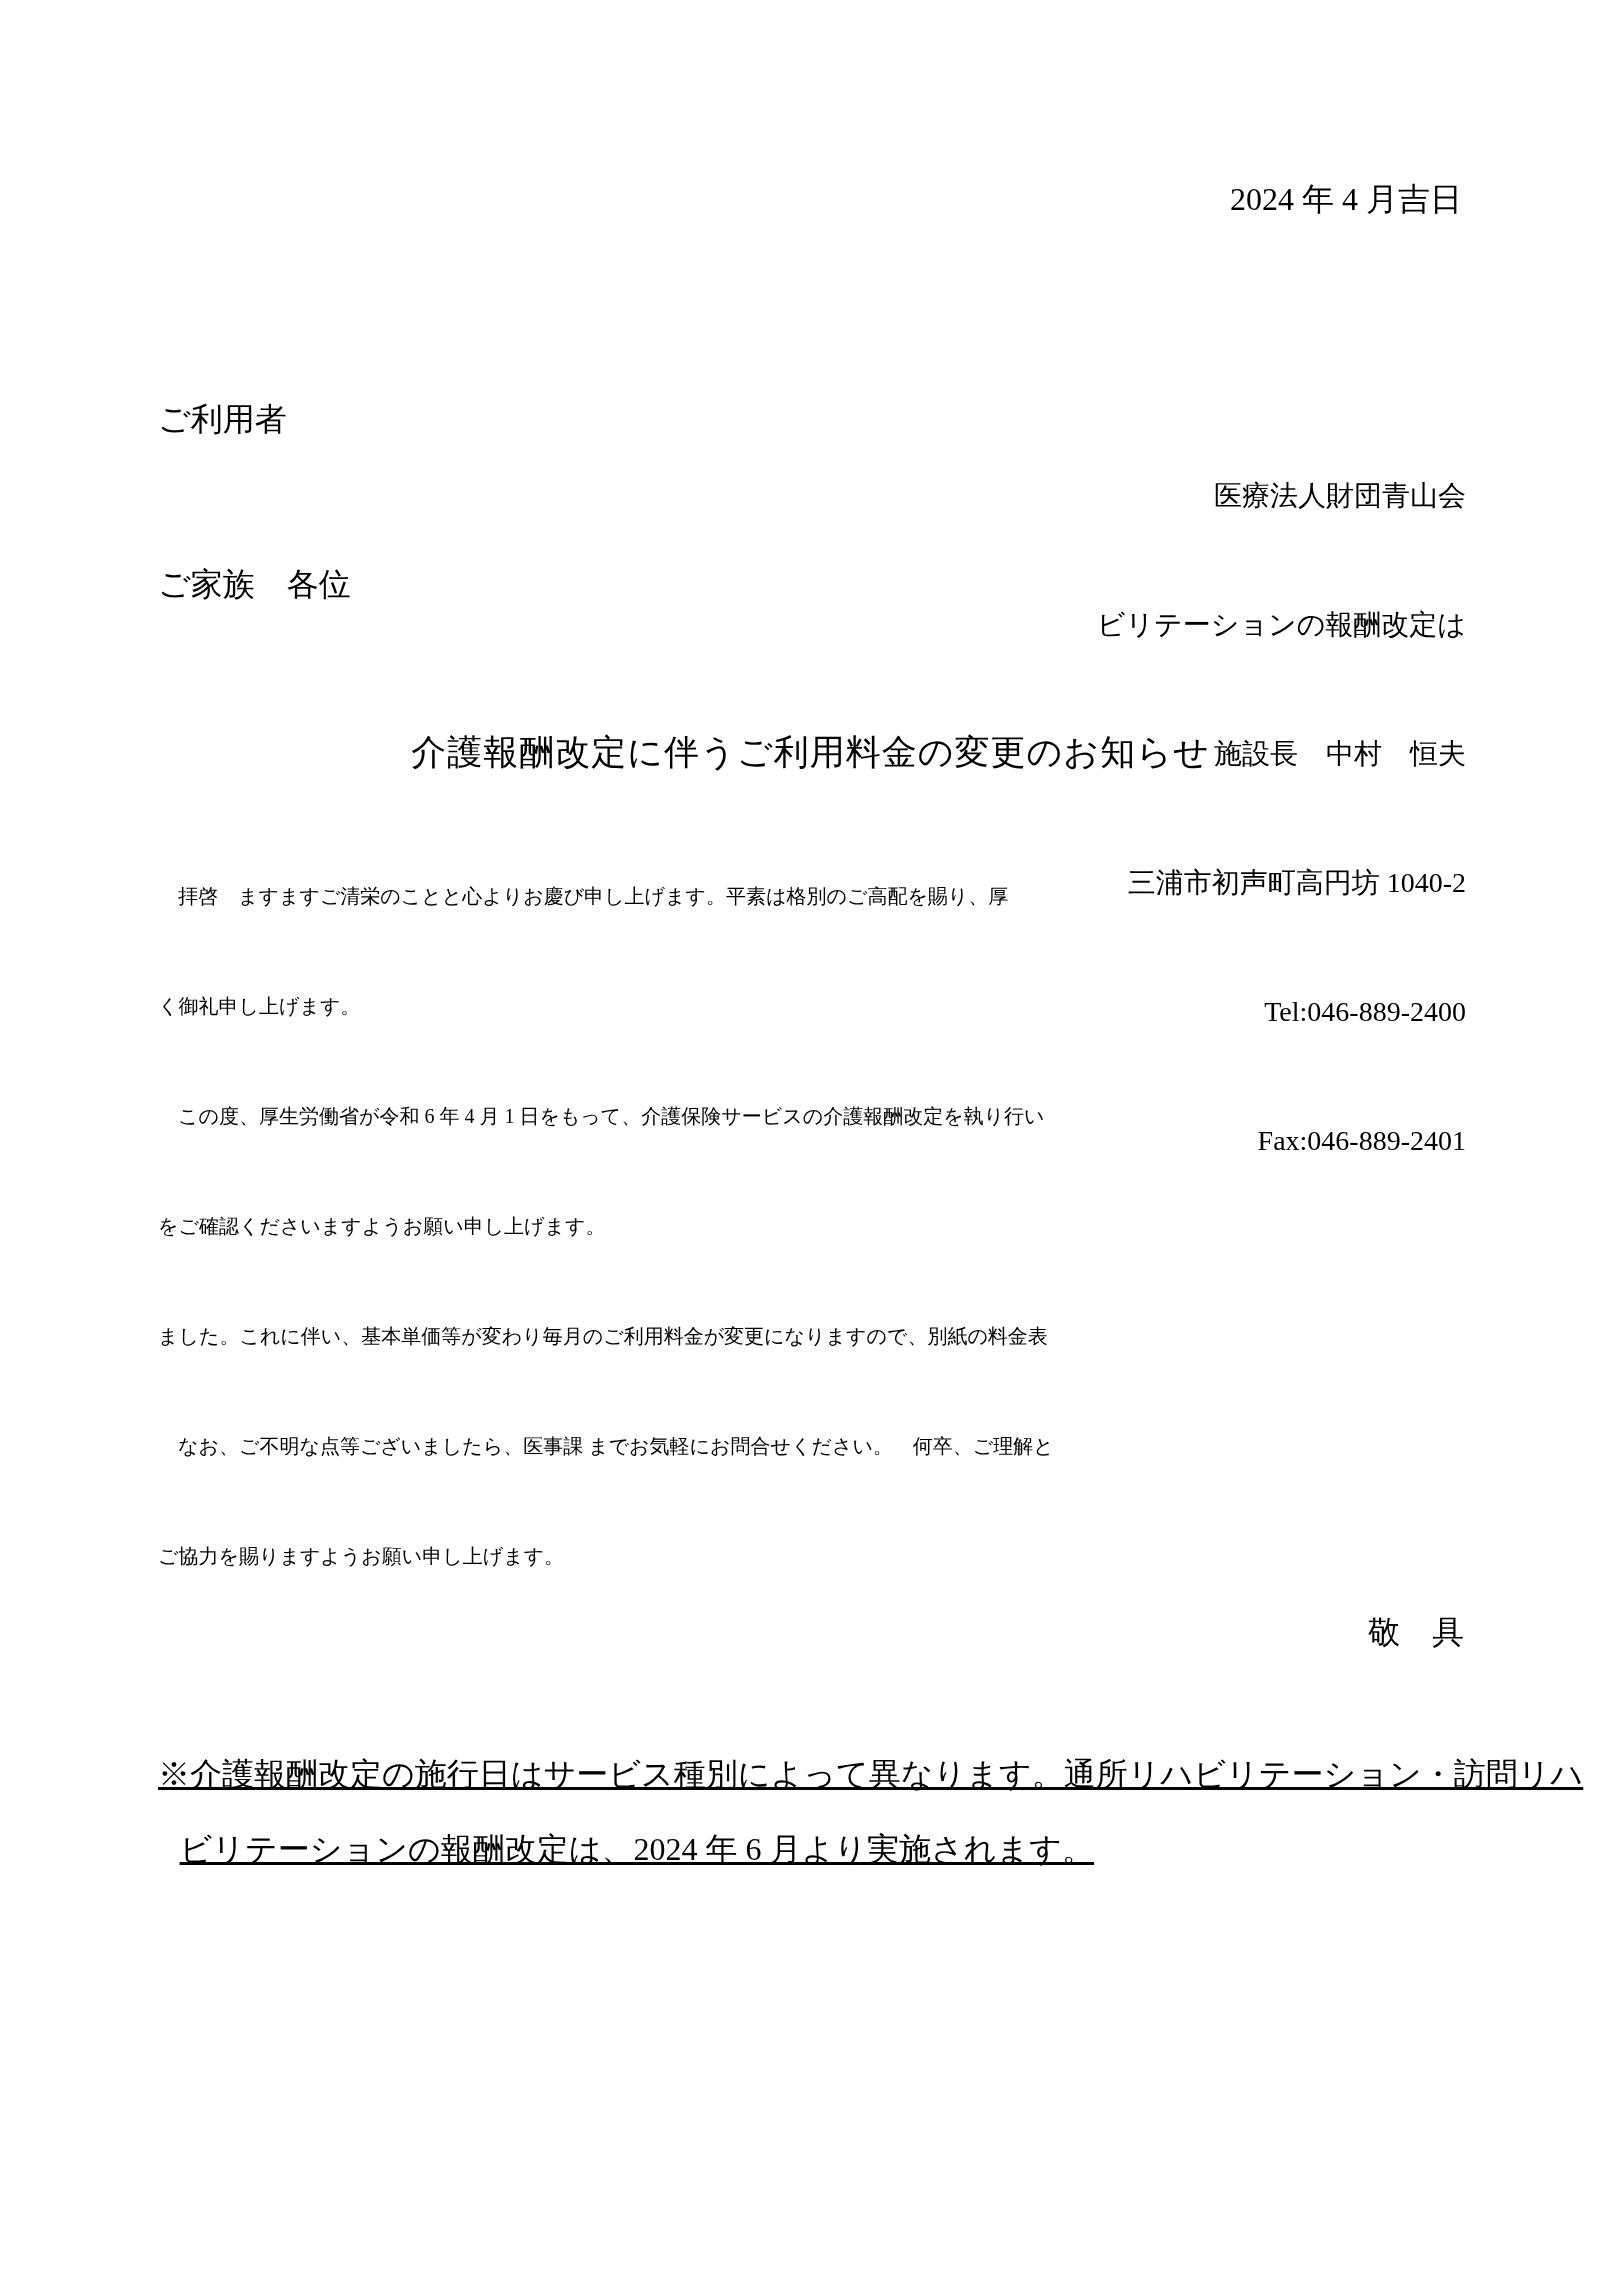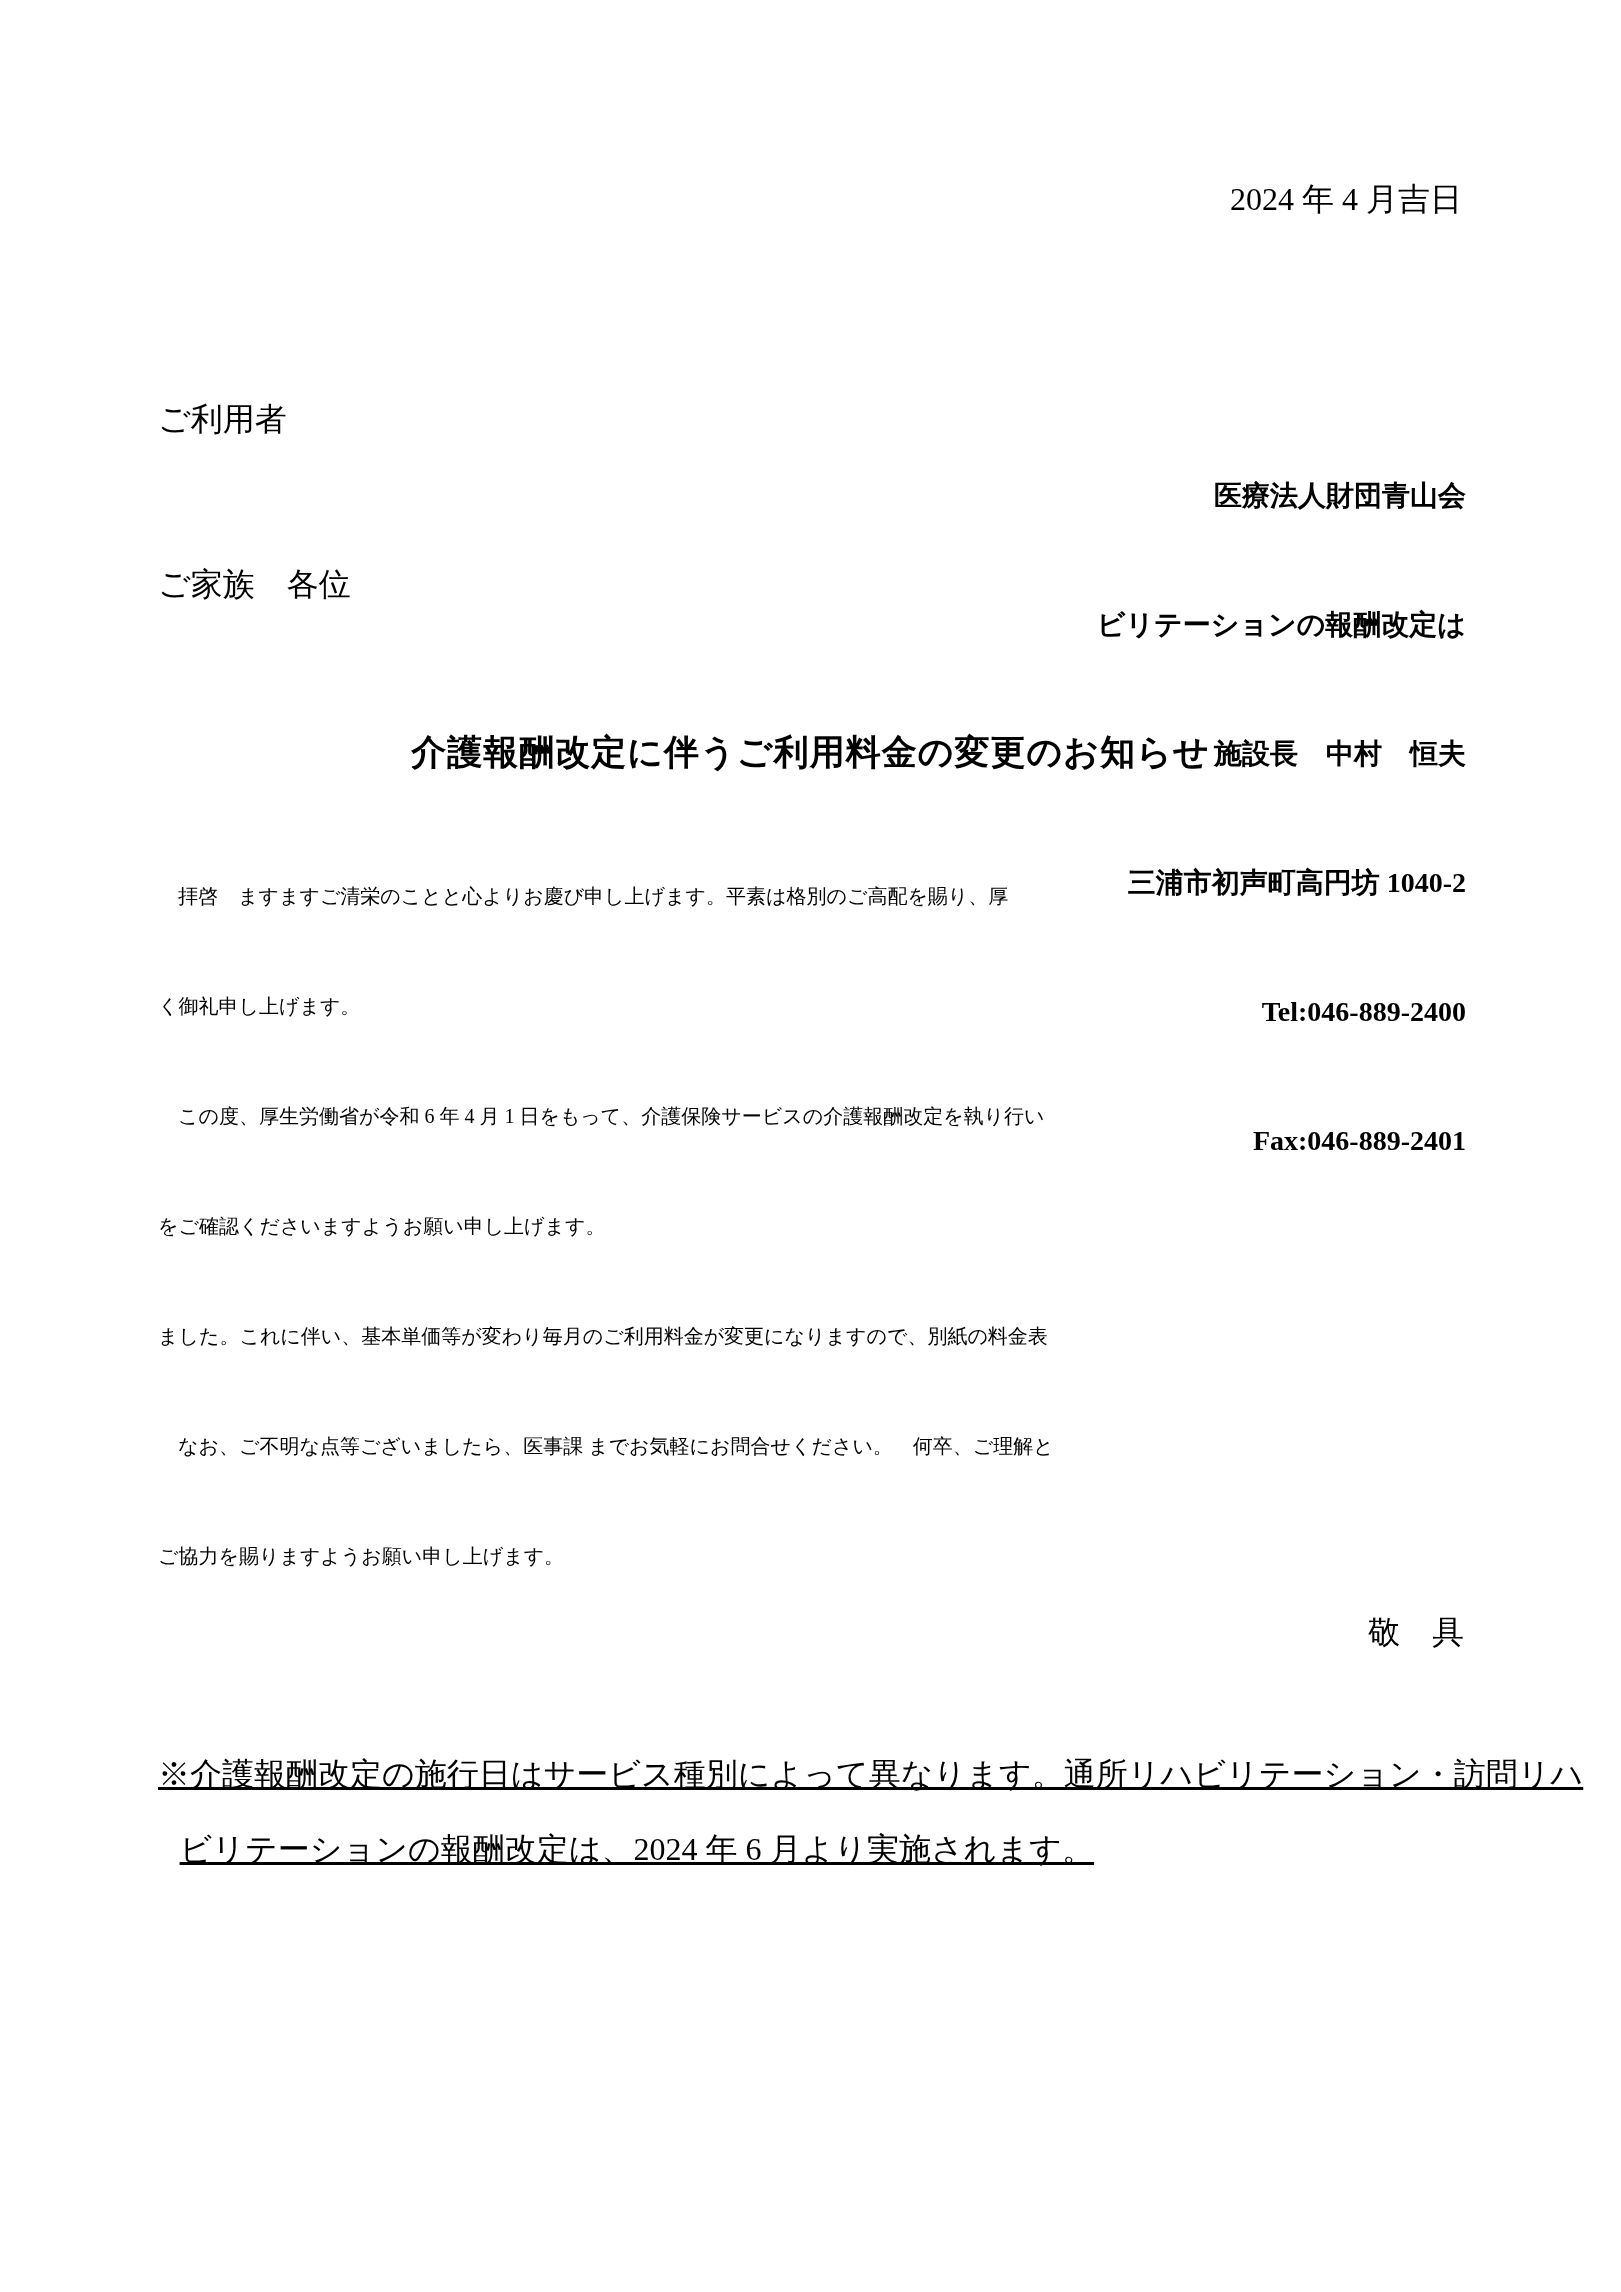--- a/index.html
+++ b/index.html
@@ -33,30 +33,29 @@
     white-space: pre;
   }
   .sender-block {
     position: absolute;
     top: 388px;
     right: 155px;
     text-align: right;
     font-size: 28px;
     line-height: 43px;
     white-space: pre;
-    font-weight: bold;
   }
   .letter-title {
     position: absolute;
     top: 729px;
     left: 0;
     width: 100%;
     text-align: center;
     font-size: 35px;
-    font-weight: bold;
+    font-weight: normal;
     letter-spacing: 1px;
     line-height: 47px;
     white-space: pre;
   }
   .letter-body {
     position: absolute;
     left: 158px;
     top: 841px;
     width: 1313px;
     font-size: 20px;

